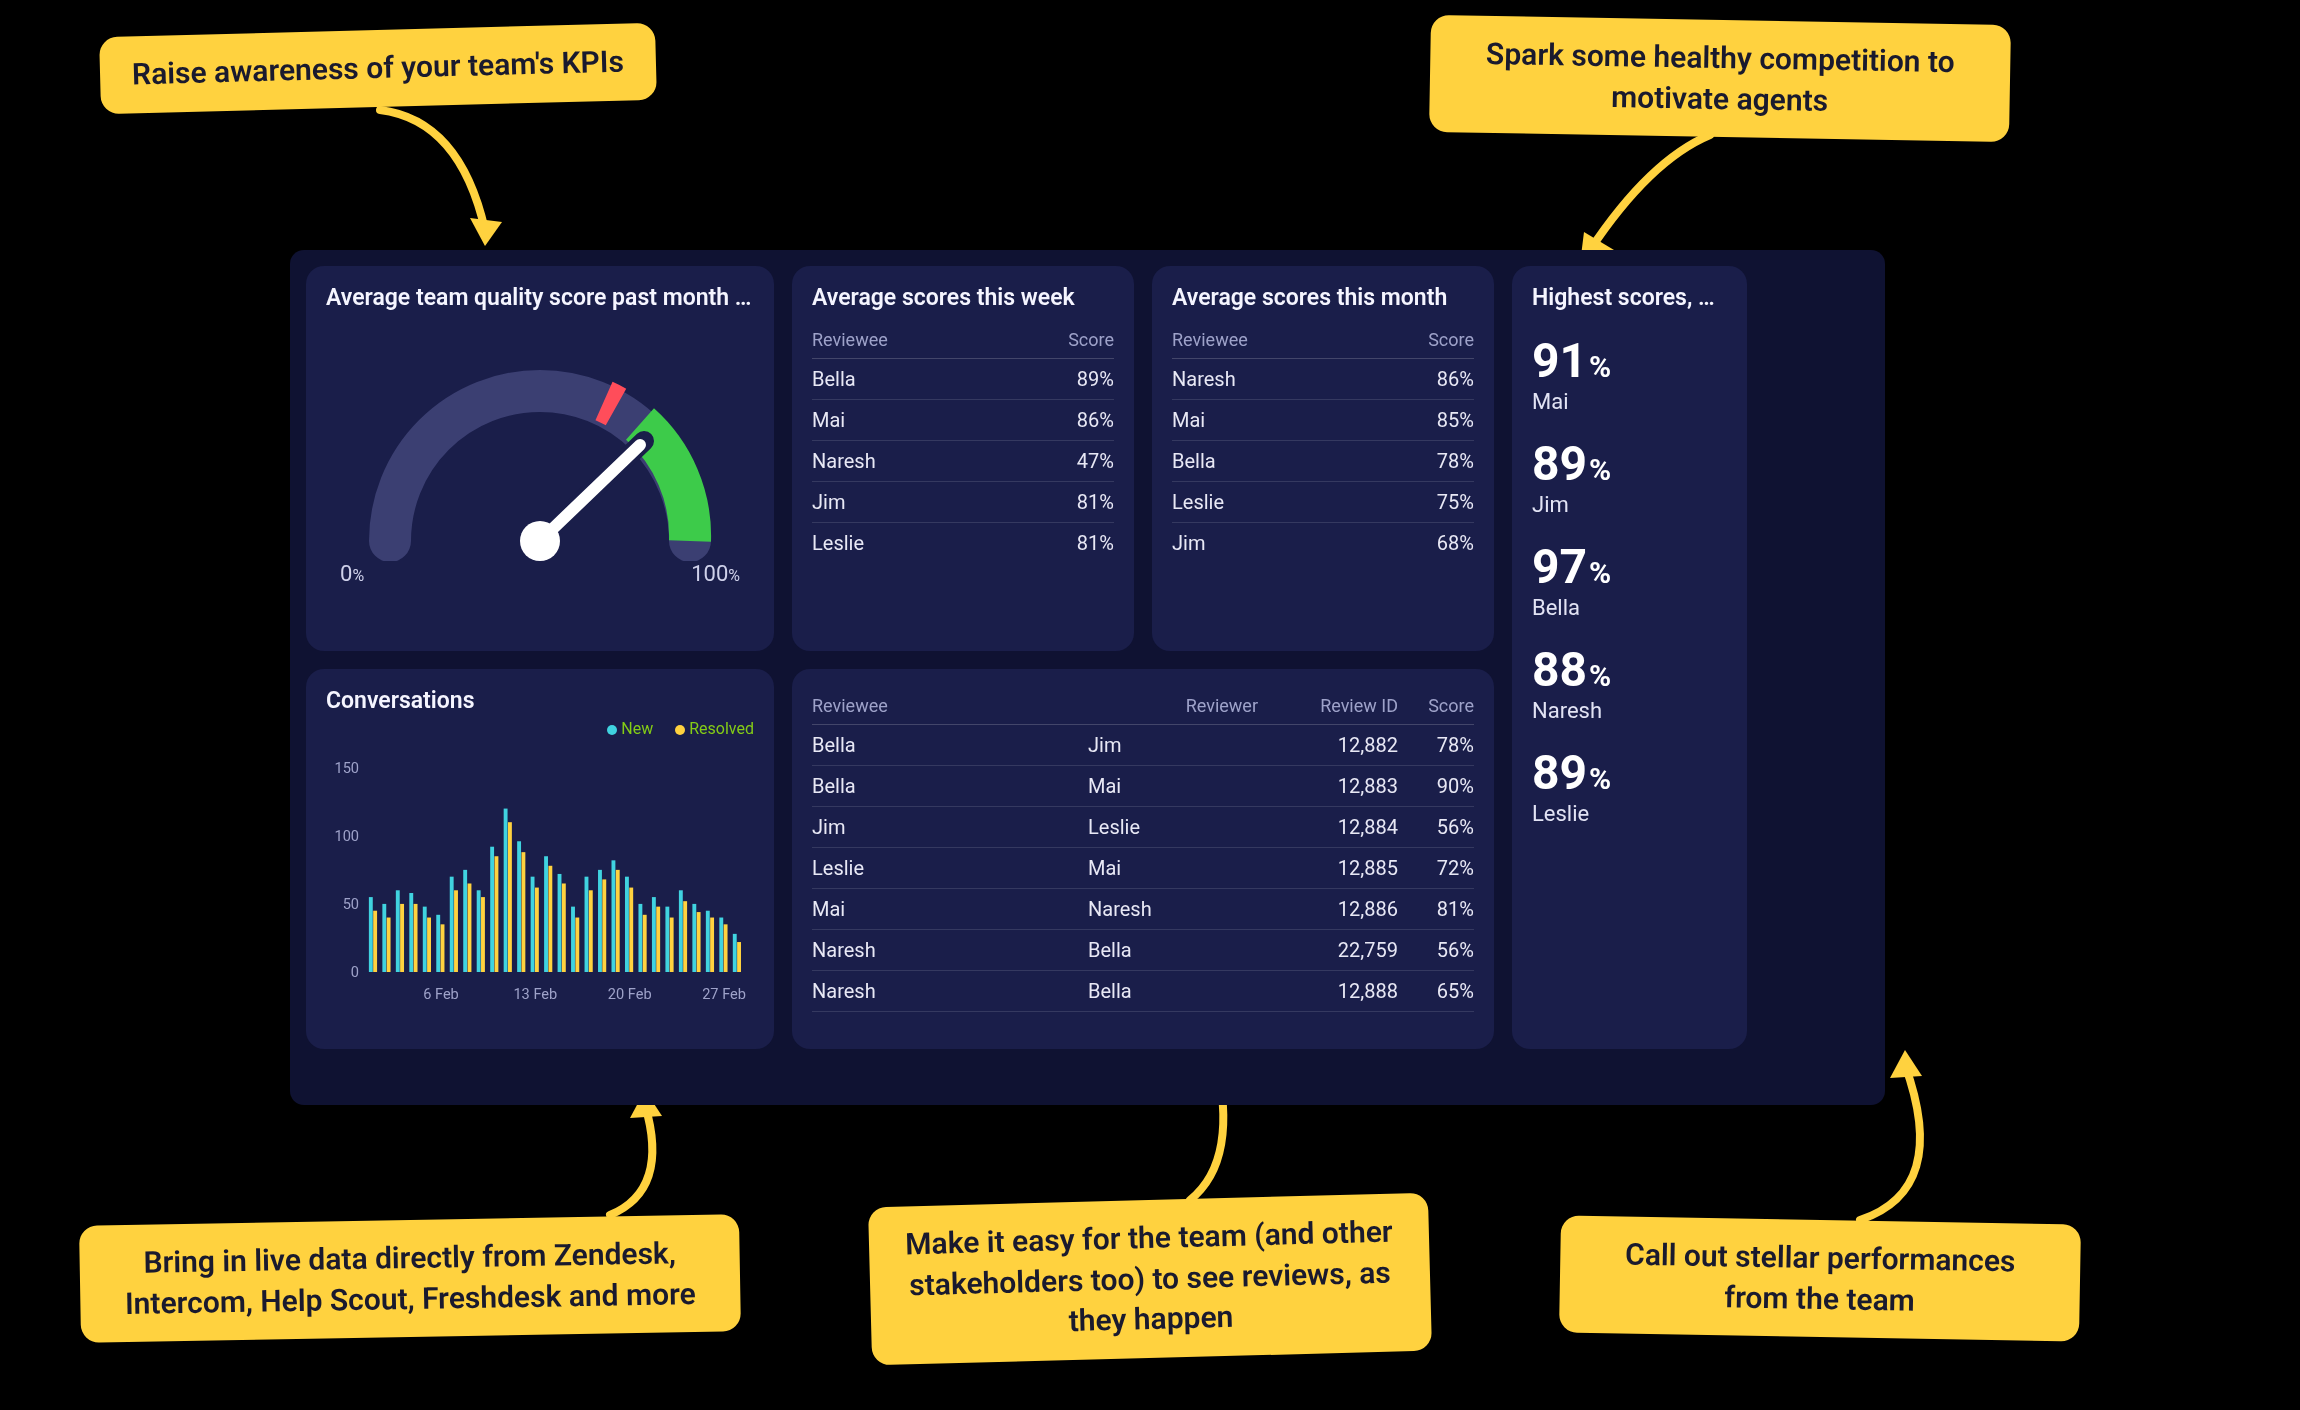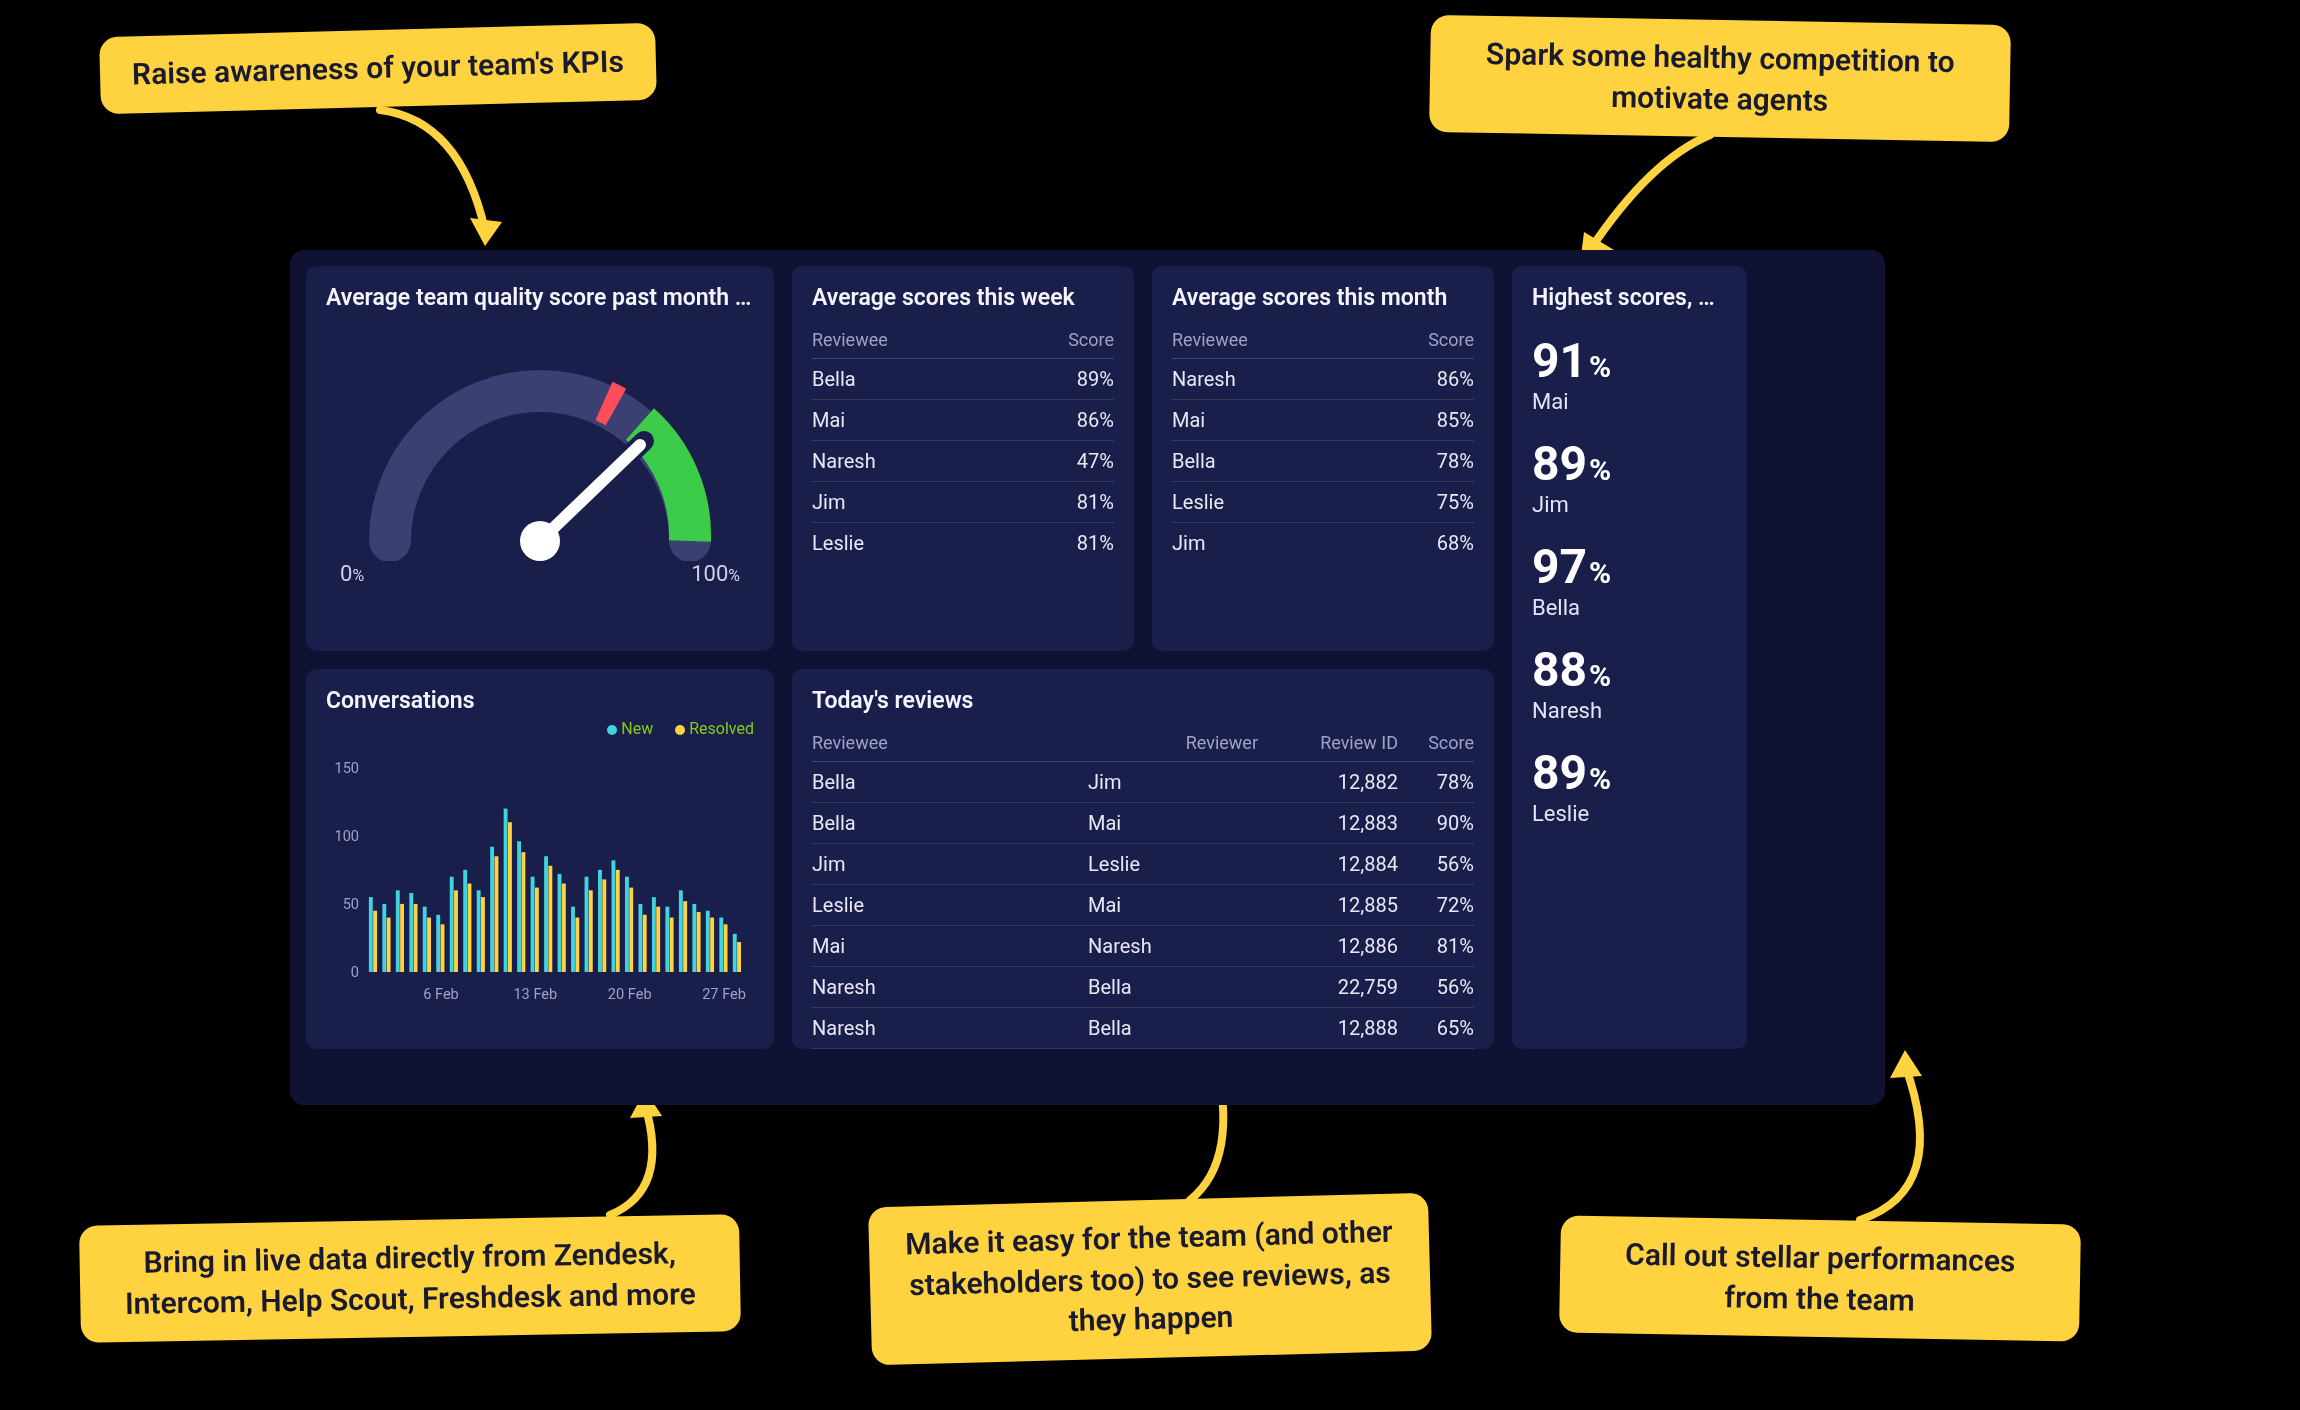--- a/index.html
+++ b/index.html
@@ -38,21 +38,21 @@
     padding: 16px;
     display: grid;
     grid-template-columns: 468px 342px 342px 235px;
     grid-template-rows: 385px 380px 40px;
     gap: 18px;
     color: #e8e8f5;
   }
 
   .card {
     background: #1a1e4a;
-    border-radius: 10px;
+    border-radius: 18px;
     padding: 18px 20px 14px 20px;
     overflow: hidden;
     position: relative;
   }
   .card-title { font-size: 23px; font-weight: 600; color: #f5f5ff; margin-bottom: 10px; white-space: nowrap; overflow: hidden; text-overflow: ellipsis; }
 
   
   .gauge-card { grid-column: 1; grid-row: 1; }
   .gauge-wrap { position: relative; width: 100%; height: 240px; display:flex; align-items:flex-end; justify-content:center; }
   .gauge-labels { display:flex; justify-content: space-between; width: 100%; padding: 0 14px; font-size: 22px; color: #cfd1ea; }
@@ -314,21 +314,20 @@
           <rect x="418.2214285714286" y="180.8" width="3.9908571428571427" height="39.2" fill="#40d3e0"></rect>
           <rect x="422.6557142857143" y="189.2" width="3.9908571428571427" height="30.8" fill="#ffd23f"></rect>
           <text x="118.21428571428572" y="248" text-anchor="middle" fill="#9ea2c9" font-size="15">6 Feb</text>
           <text x="215.2142857142857" y="248" text-anchor="middle" fill="#9ea2c9" font-size="15">13 Feb</text>
           <text x="312.2142857142857" y="248" text-anchor="middle" fill="#9ea2c9" font-size="15">20 Feb</text>
           <text x="409.2142857142857" y="248" text-anchor="middle" fill="#9ea2c9" font-size="15">27 Feb</text>
         </svg>
     </div>
 
     <div class="card today-card">
-      <div class="card-title">Today's reviews</div>
       <div class="tbl">
         <div class="tbl-head">
           <div class="col-grow">Reviewee</div>
           <div class="col-reviewer" style="width:170px;">Reviewer</div>
           <div class="col-id">Review ID</div>
           <div class="col-score">Score</div>
         </div>
         <div id="today-rows">
             <div class="tbl-row">
               <div class="col-grow">Bella</div>

